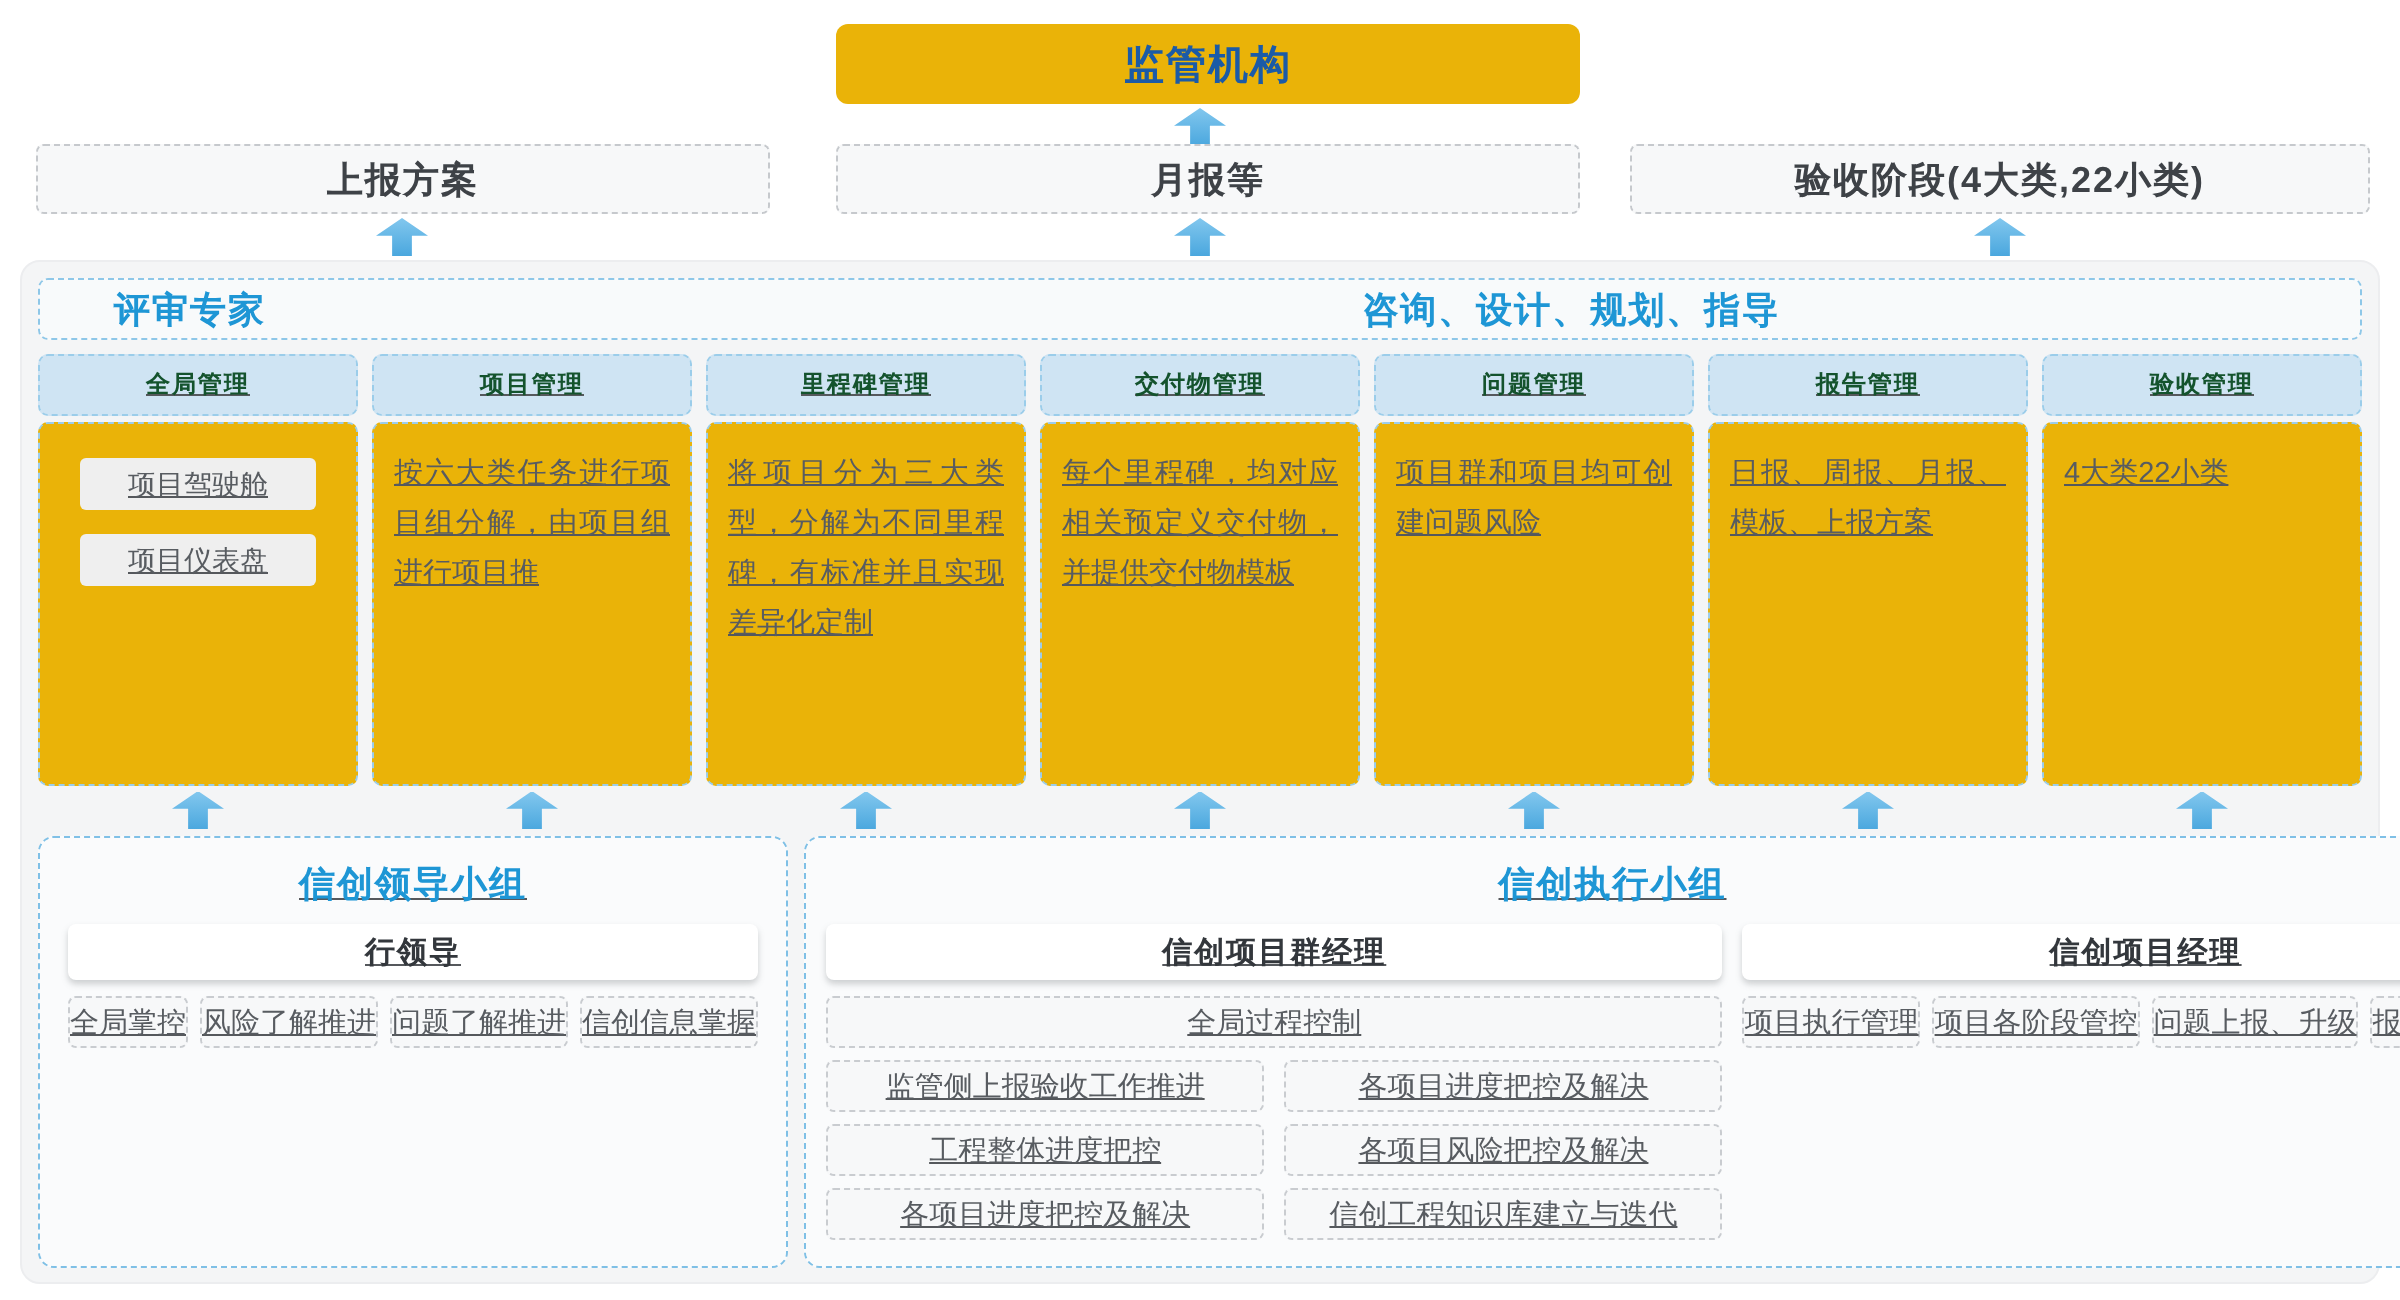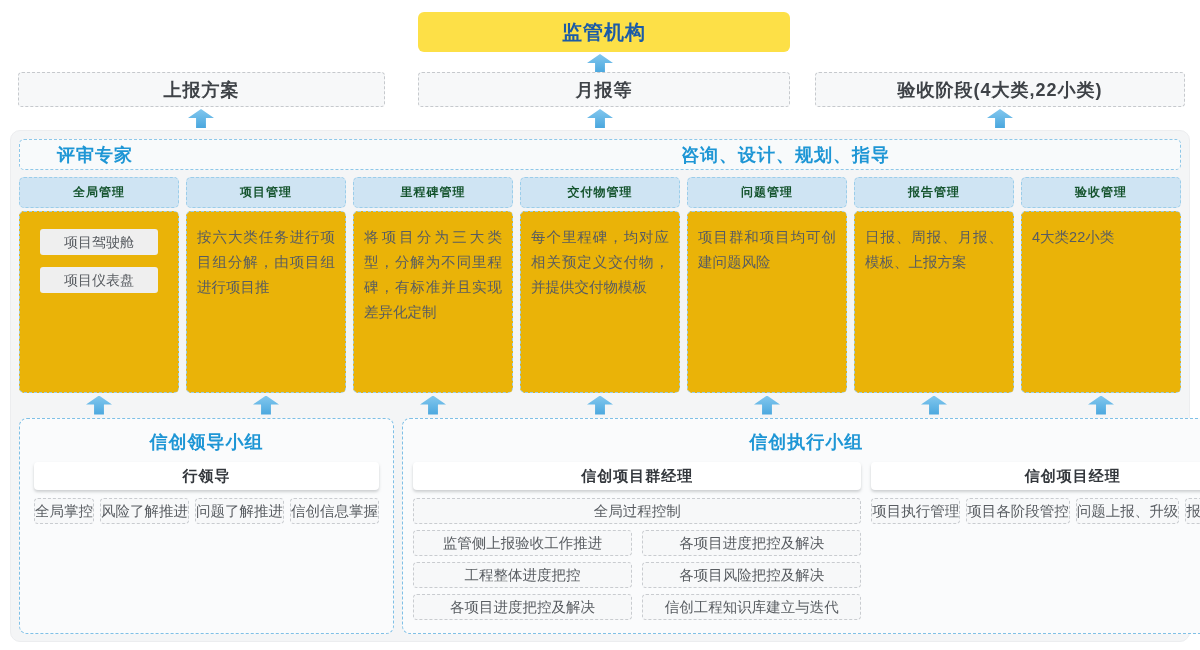--- a/index.html
+++ b/index.html
@@ -7,21 +7,21 @@
   body {
     font-family:"Liberation Sans","DejaVu Sans",sans-serif;
     width:1200px; height:650px; position:relative; overflow:hidden;
     color:#55585c;
   }
   .abs { position:absolute; }
 
   
   .top-box {
     left:418px; top:12px; width:372px; height:40px;
-    background:#fde047; border-radius:6px;
+    background:#eab308; border-radius:6px;
     display:flex; align-items:center; justify-content:center;
     font-size:20px; font-weight:bold; color:#1b5ba7; letter-spacing:1px;
   }
 
   
   .report-box {
     top:72px; height:35px;
     background:#f7f8f9; border:1px dashed #c6c9cd; border-radius:4px;
     display:flex; align-items:center; justify-content:center;
     font-size:18px; font-weight:bold; color:#3e4247; letter-spacing:1px;
@@ -32,20 +32,21 @@
     width:26px; height:19px;
     background:linear-gradient(180deg,#82c7ee 0%,#4aa7de 100%);
     clip-path:polygon(50% 0,100% 47%,69% 47%,69% 100%,31% 100%,31% 47%,0 47%);
   }
 
   
   .container {
     left:10px; top:130px; width:1180px; height:512px;
     background:#f4f5f6; border:1px solid #ecedef; border-radius:10px;
     padding:8px;
+    text-decoration:underline;
   }
 
   
   .band {
     position:relative; height:31px; margin-bottom:7px;
     border:1px dashed #8ec7e8; border-radius:5px; background:#f8fafb;
   }
   .band-title {
     position:absolute; top:0; height:100%; display:flex; align-items:center;
     font-size:18px; font-weight:bold; color:#1e96d5; letter-spacing:1px; white-space:nowrap;

